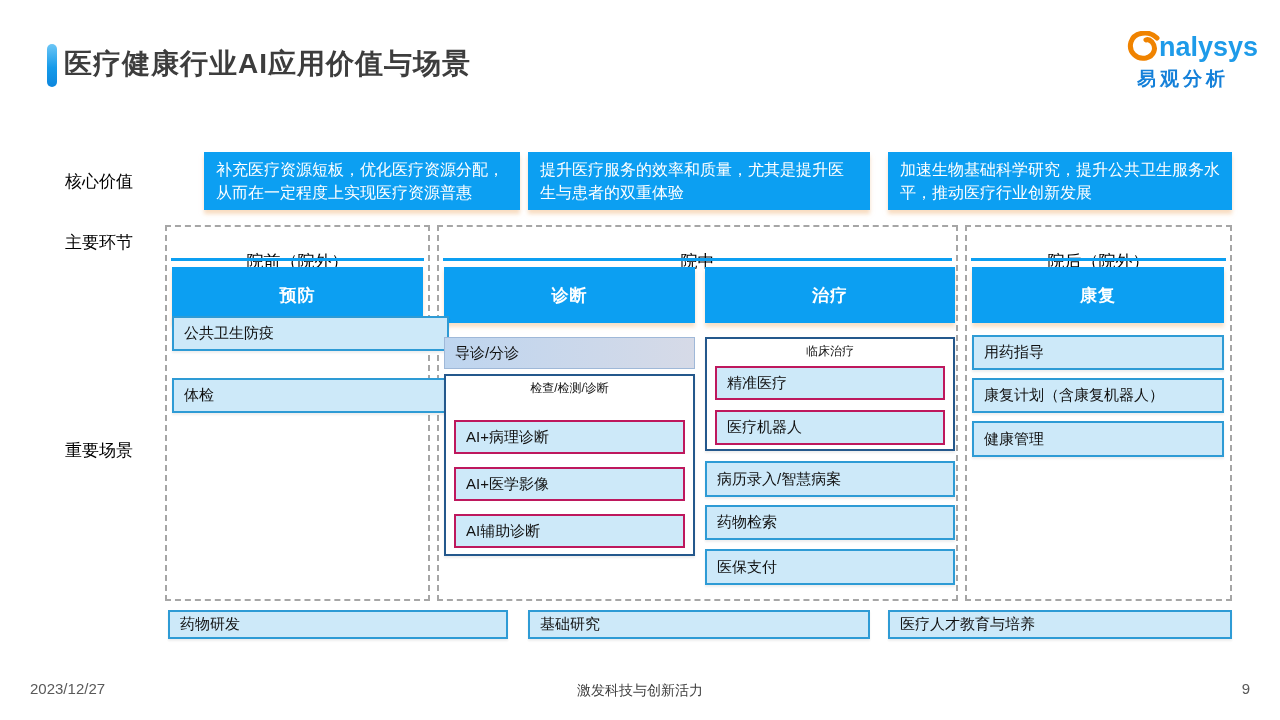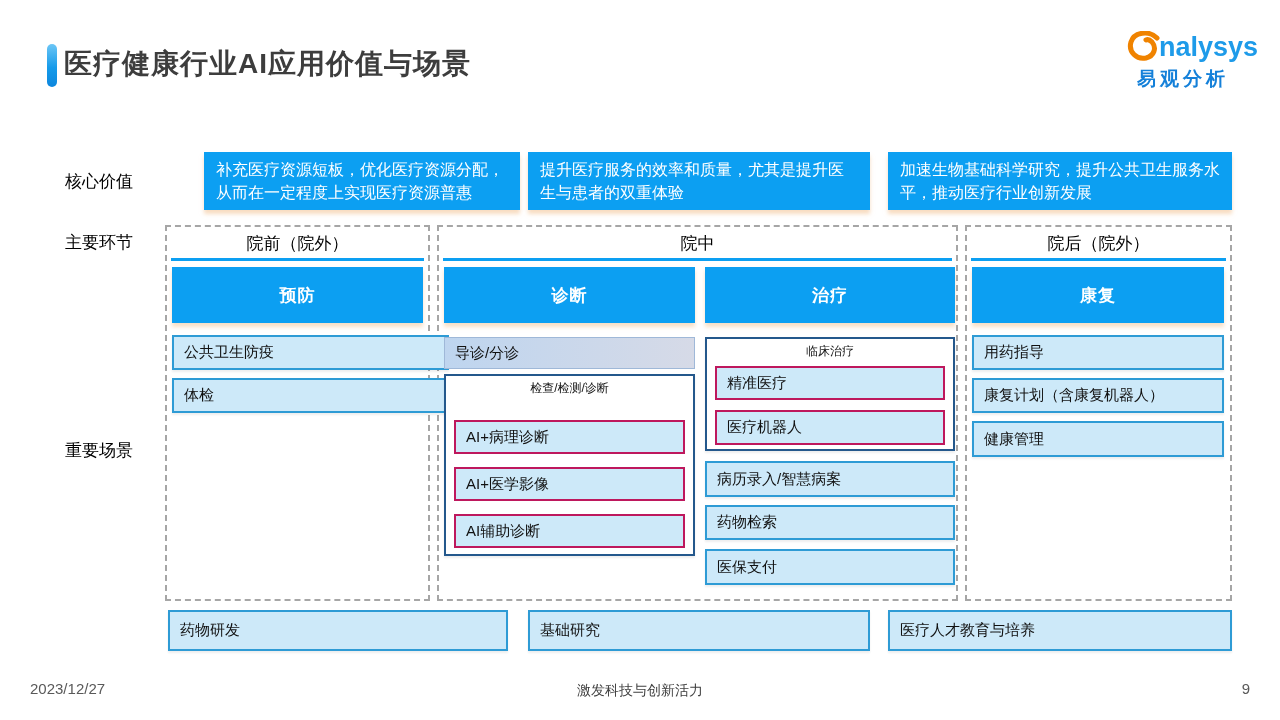--- a/index.html
+++ b/index.html
@@ -36,21 +36,21 @@
   .vb2{left:528px;width:342px;}
   .vb3{left:888px;width:344px;}
   
   .stage{
     position:absolute;top:225px;height:376px;border:2px dashed #a6a6a6;
     box-sizing:border-box;background:#fff;
   }
   .st1{left:165px;width:265px;}
   .st2{left:437px;width:521px;}
   .st3{left:965px;width:267px;}
-  .stage-title{text-align:center;font-size:17px;color:#000;margin-top:5px;}
+  .stage-title{text-align:center;font-size:17px;color:#000;margin-top:23px;}
   .stage-underline{position:absolute;top:31px;left:4px;right:4px;height:3px;background:#0C9FF2;}
   
   .col-header{
     position:absolute;top:267px;height:56px;background:#0C9FF2;color:#fff;
     font-size:17px;font-weight:700;display:flex;align-items:center;justify-content:center;
     box-shadow:0 4px 4px rgba(243,196,152,.55);letter-spacing:1px;
   }
   .ch1{left:172px;width:251px;}
   .ch2{left:444px;width:251px;}
   .ch3{left:705px;width:250px;}
@@ -69,41 +69,41 @@
     position:absolute;background:#fff;border:2px solid #24588C;box-sizing:border-box;
     box-shadow:0 2px 2px rgba(0,0,0,.07);
   }
   .group-title{text-align:center;font-size:12px;color:#111;margin-top:4px;}
   .inner-item{
     position:absolute;left:8px;right:8px;height:34px;background:#CDE9F9;
     border:2px solid #be185d;box-sizing:border-box;font-size:15px;color:#111;
     display:flex;align-items:center;padding:0 10px;
   }
   
-  .i-public{left:172px;top:335px;width:277px;height:35px;}
+  .i-public{left:172px;top:316px;width:277px;height:35px;}
   .i-exam{left:172px;top:378px;width:297px;height:35px;}
   
   .i-triage{left:444px;top:337px;width:251px;height:32px;}
   .g-check{left:444px;top:374px;width:251px;height:182px;}
   .gi-pathology{top:44px;}
   .gi-imaging{top:91px;}
   .gi-assist{top:138px;}
   
   .g-clinical{left:705px;top:337px;width:250px;height:114px;}
   .gi-precision{top:27px;}
   .gi-robot{top:71px;height:35px;}
   .i-record{left:705px;top:461px;width:250px;height:36px;}
   .i-drugsearch{left:705px;top:505px;width:250px;height:35px;}
   .i-insurance{left:705px;top:549px;width:250px;height:36px;}
   
   .i-medication{left:972px;top:335px;width:252px;height:35px;}
   .i-rehabplan{left:972px;top:378px;width:252px;height:35px;}
   .i-health{left:972px;top:421px;width:252px;height:36px;}
   
-  .b-strip{top:610px;height:41px;}
+  .b-strip{top:610px;height:29px;}
   .bs1{left:168px;width:340px;}
   .bs2{left:528px;width:342px;}
   .bs3{left:888px;width:344px;}
   
   .footer-date{position:absolute;left:30px;top:680px;font-size:15px;color:#595959;}
   .footer-slogan{position:absolute;left:0;right:0;top:682px;text-align:center;font-size:14px;color:#3f3f3f;}
   .footer-page{position:absolute;right:30px;top:680px;font-size:15px;color:#595959;}
 </style>
 </head>
 <body>

